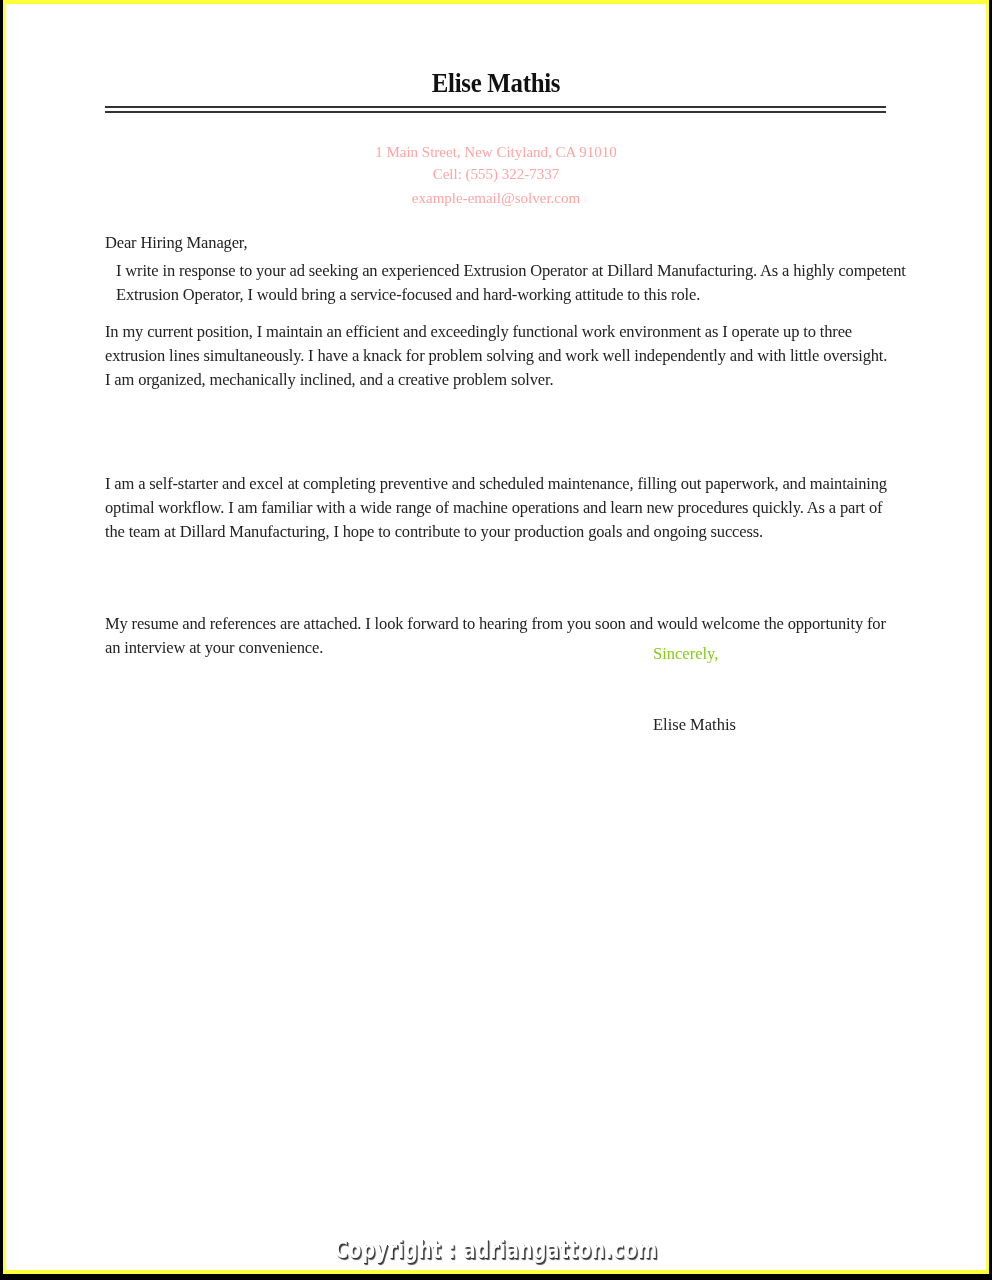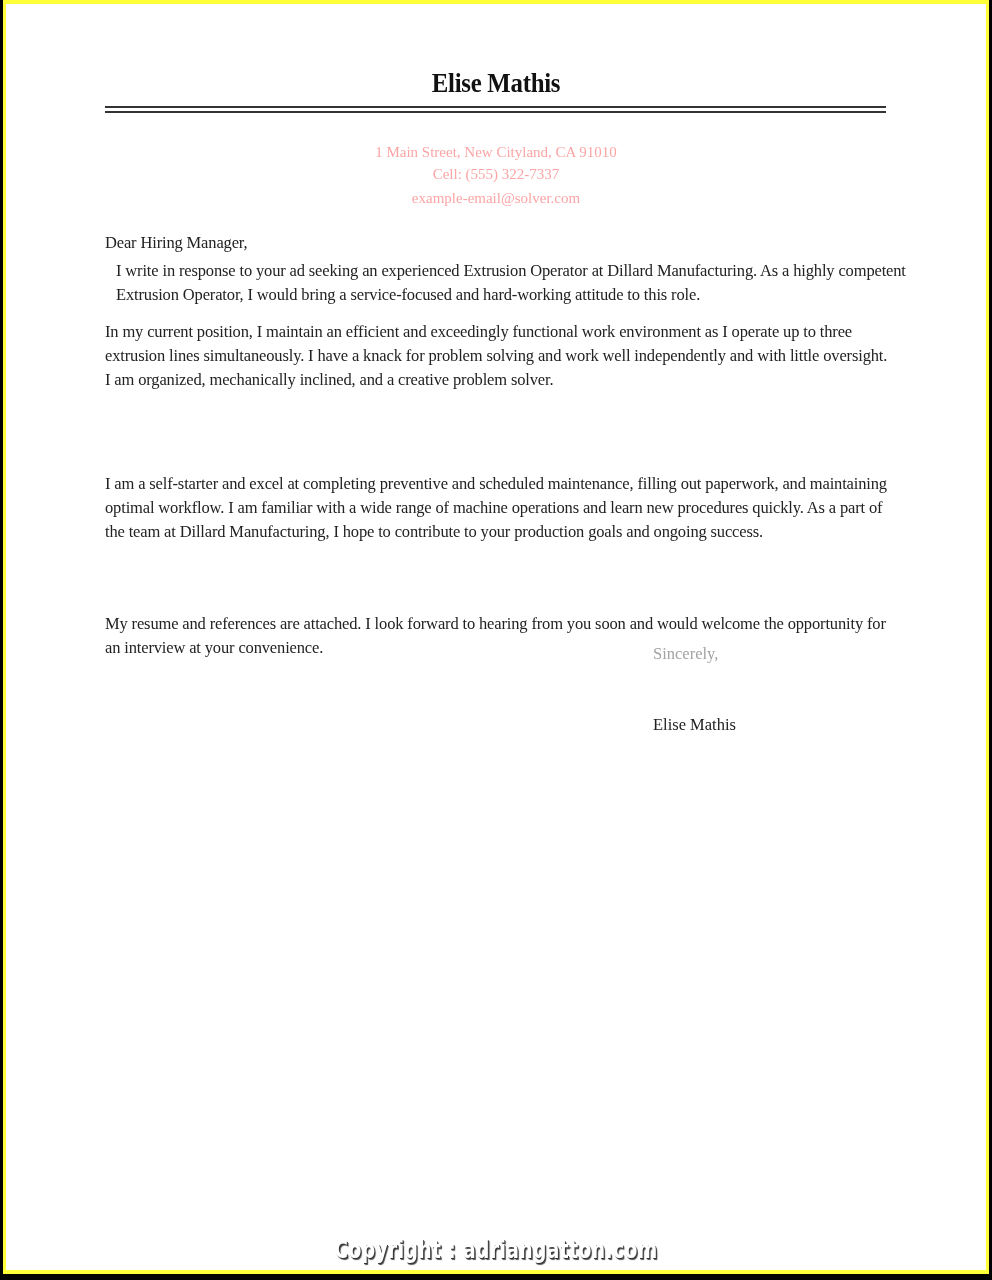--- a/index.html
+++ b/index.html
@@ -39,21 +39,21 @@
   .body-text {
     position: absolute; left: 105px; width: 790px;
     font-size: 16.5px; line-height: 24px; color: #222;
     letter-spacing: -0.15px;
   }
   .greeting { top: 207px; margin-top: 24px; }
   .p1 { top: 259px; margin-left: 11px; }
   .p2 { top: 320px; }
   .p3 { top: 472px; }
   .p4 { top: 612px; }
-  .closing { position: absolute; left: 653px; top: 644px; font-size: 16.5px; color: #a3a3a3; }
+  .closing { position: absolute; left: 653px; top: 644px; font-size: 16.5px; color: #84cc16; }
   .signature { position: absolute; left: 653px; top: 715px; font-size: 16.5px; color: #222; }
   .watermark {
     position: absolute; left: 0; width: 992px; top: 1236px; text-align: center;
     font-family: "DejaVu Sans", sans-serif; font-weight: bold;
     font-size: 24px; color: #ffffff; letter-spacing: 0.5px;
     text-shadow: 1px 1px 0 #333, 2px 2px 1px #555;
     transform: scaleX(0.78); transform-origin: center;
   }
 </style>
 </head>

